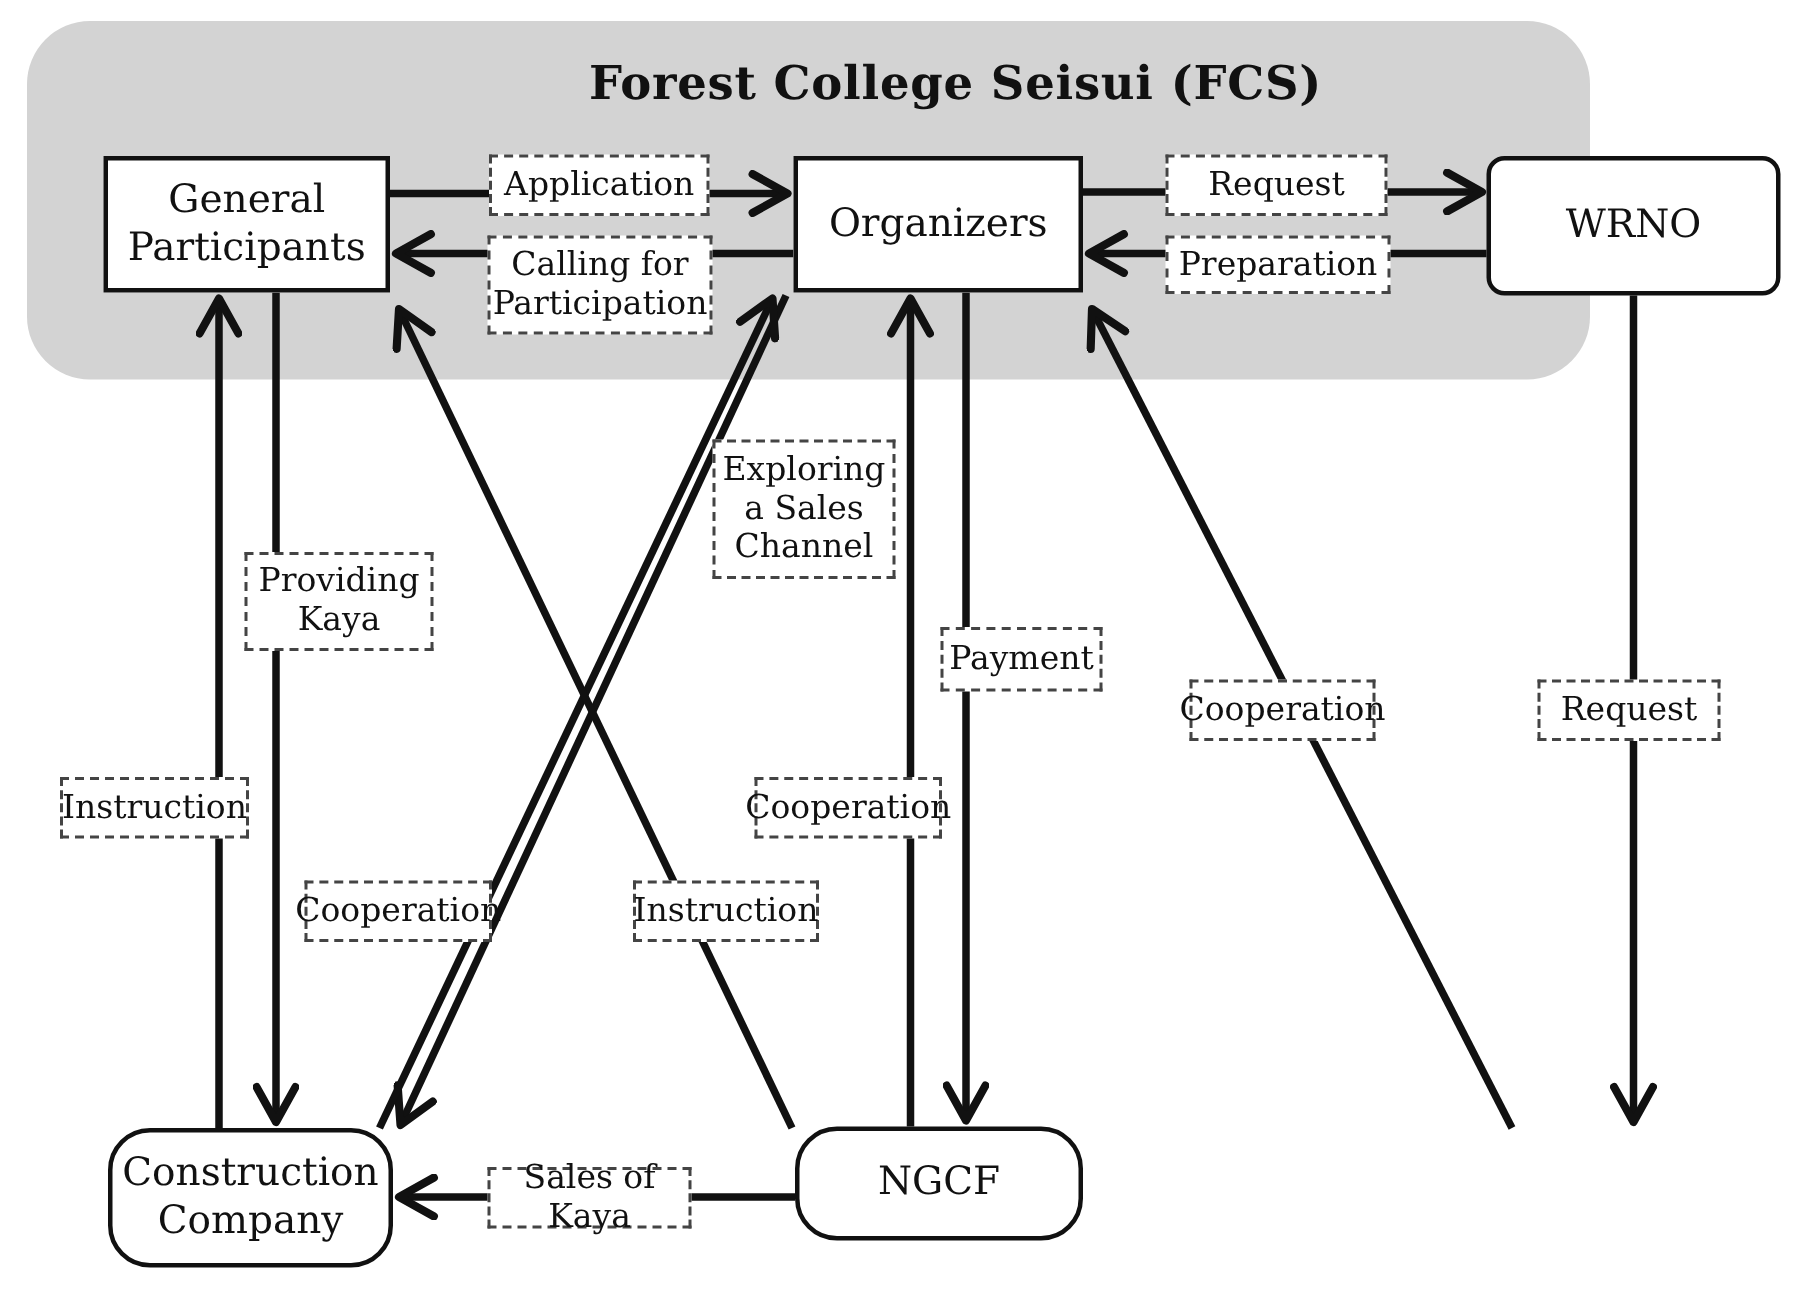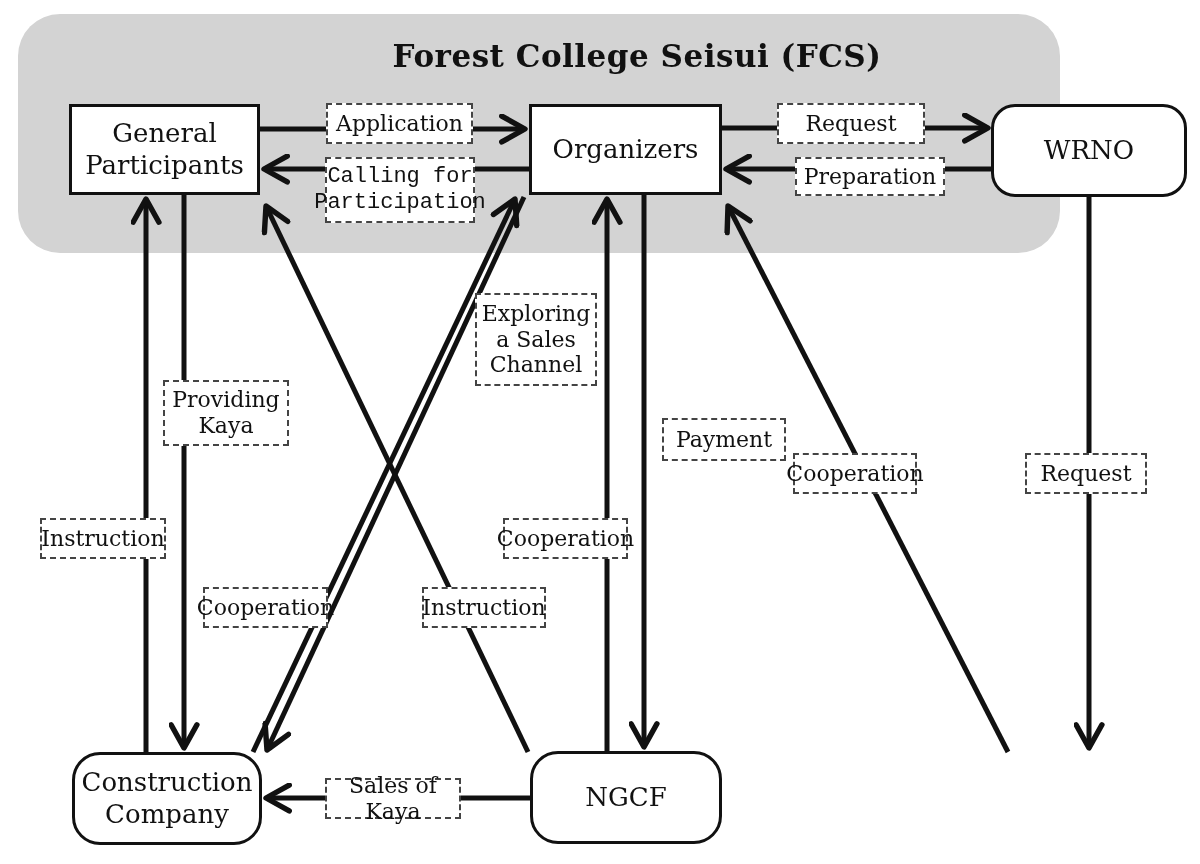--- a/index.html
+++ b/index.html
@@ -45,21 +45,21 @@
     display: flex;
     align-items: center;
     justify-content: center;
     text-align: center;
     font-size: 26px;
     line-height: 1.22;
     white-space: pre-line;
     z-index: 3;
   }
   .node.rounded { border-radius: 28px; }
-  .node.rounded-lg { border-radius: 24px; }
+  .node.rounded-lg { border-radius: 12px; }
   .edge-label {
     position: absolute;
     box-sizing: border-box;
     background: #ffffff;
     border: 2px dashed #444444;
     display: flex;
     align-items: center;
     justify-content: center;
     text-align: center;
     font-size: 22px;
@@ -100,34 +100,34 @@
       <line x1="530" y1="798" x2="266" y2="798" marker-end="url(#arw)"></line>
     </g>
   </svg>
 
   <div class="node" style="left:69px; top:104px; width:191px; height:91px;">General
 Participants</div>
   <div class="node" style="left:529px; top:104px; width:193px; height:91px;">Organizers</div>
   <div class="node rounded-lg" style="left:991px; top:104px; width:196px; height:93px;">WRNO</div>
   <div class="node rounded" style="left:72px; top:752px; width:190px; height:93px;">Construction
 Company</div>
-  <div class="node rounded" style="left:530px; top:751px; width:192px; height:93px;">NGCF</div>
+  <div class="node rounded" style="left:530px; top:751px; width:192px; height:76px;">NGCF</div>
 
   <div class="edge-label" style="left:326px; top:103px; width:147px; height:41px;">Application</div>
-  <div class="edge-label" style="left:325px; top:157px; width:150px; height:66px;font-family:Liberation Mono, monospace;">Calling for
+  <div class="edge-label" style="left:325px; top:157px; width:150px; height:66px;">Calling for
 Participation</div>
   <div class="edge-label" style="left:777px; top:103px; width:148px; height:41px;">Request</div>
-  <div class="edge-label" style="left:777px; top:157px; width:150px; height:39px;margin-left:18px;">Preparation</div>
+  <div class="edge-label" style="left:777px; top:157px; width:150px; height:39px;">Preparation</div>
   <div class="edge-label" style="left:40px; top:518px; width:126px; height:41px;">Instruction</div>
-  <div class="edge-label" style="left:163px; top:380px; width:126px; height:66px;">Providing
+  <div class="edge-label" style="left:163px; top:368px; width:126px; height:66px;">Providing
 Kaya</div>
   <div class="edge-label" style="left:475px; top:293px; width:122px; height:93px;">Exploring
 a Sales
 Channel</div>
   <div class="edge-label" style="left:203px; top:587px; width:125px; height:41px;">Cooperation</div>
   <div class="edge-label" style="left:503px; top:518px; width:125px; height:41px;">Cooperation</div>
-  <div class="edge-label" style="left:627px; top:418px; width:124px; height:43px;margin-left:35px;">Payment</div>
+  <div class="edge-label" style="left:627px; top:418px; width:108px; height:43px;">Payment</div>
   <div class="edge-label" style="left:422px; top:587px; width:124px; height:41px;">Instruction</div>
   <div class="edge-label" style="left:793px; top:453px; width:124px; height:41px;">Cooperation</div>
   <div class="edge-label" style="left:1025px; top:453px; width:122px; height:41px;">Request</div>
   <div class="edge-label" style="left:325px; top:778px; width:136px; height:41px;">Sales of Kaya</div>
 
 </div>
 
 </body></html>

